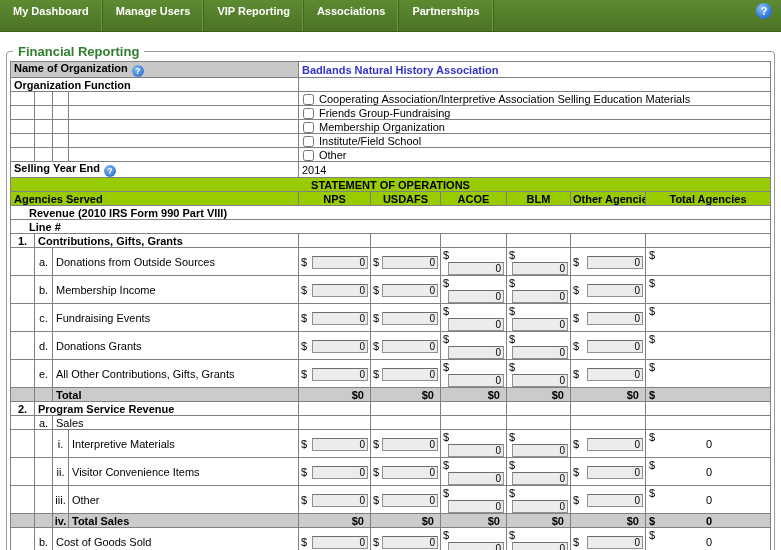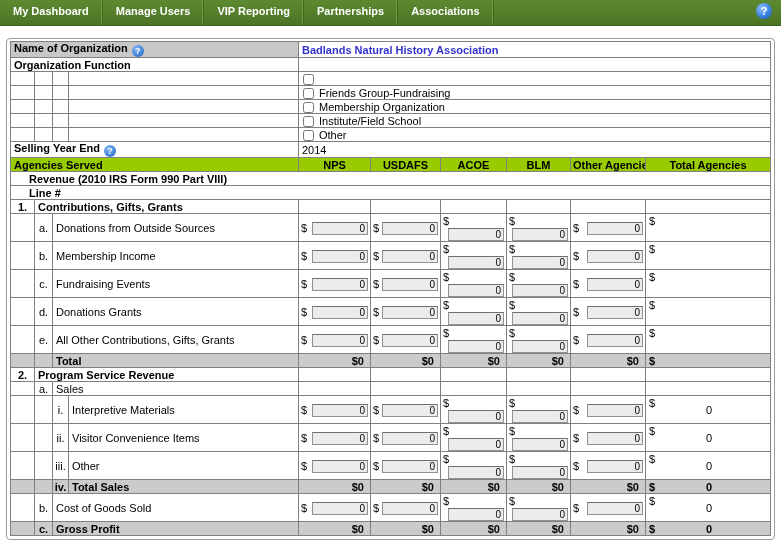--- a/index.html
+++ b/index.html
@@ -1,20 +1,20 @@
 <!DOCTYPE html>
 <html><head>
 <meta charset="utf-8">
 <style>
   *{box-sizing:border-box;margin:0;padding:0}
   html,body{width:781px;height:550px;overflow:hidden}
   body{font-family:"Liberation Sans","DejaVu Sans",sans-serif;background:#fff;color:#000}
 
   
-  .nav{height:26px;background:linear-gradient(#5d8a31,#4c7325);display:flex;position:relative;border-bottom:1px solid #3e611c}
+  .nav{height:32px;background:linear-gradient(#5d8a31,#4c7325);display:flex;position:relative;border-bottom:1px solid #3e611c}
   .nav-items{display:flex}
   .nav-item{color:#fff;font-weight:bold;font-size:11px;line-height:22px;padding:0 13px;border-right:1px solid #43661f;box-shadow:inset -1px 0 0 #6f9a42;cursor:pointer;white-space:nowrap}
   .help-ball{position:absolute;right:9px;top:3px;width:16px;height:16px;border-radius:50%;
     background:radial-gradient(circle at 35% 30%,#8fc0f7 0%,#3b82dd 55%,#1c5cb8 100%);
     color:#fff;font-size:11px;font-weight:bold;text-align:center;line-height:16px;cursor:pointer}
 
   
   fieldset{margin:12px 6px 0;border:1px solid #9b9b9b;border-radius:4px;padding:2px 3px 3px}
   legend{color:#2f7d2f;font-weight:bold;font-size:13px;padding:0 5px;margin-left:3px}
 
@@ -50,27 +50,28 @@
   .fn-cell input{width:11px;height:11px;vertical-align:-2px;margin-right:5px;cursor:pointer}
 </style>
 </head>
 <body>
 
 <div class="nav">
   <div class="nav-items">
       <div class="nav-item">My Dashboard</div>
       <div class="nav-item">Manage Users</div>
       <div class="nav-item">VIP Reporting</div>
+      <div class="nav-item">Associations</div>
       <div class="nav-item">Partnerships</div>
-      <div class="nav-item">Associations</div>
     </div>
   <div class="help-ball">?</div>
 </div>
 
 <fieldset>
+  <legend>Financial Reporting</legend>
 
   <table>
     <colgroup>
       <col style="width:24px">
         <col style="width:18px">
         <col style="width:16px">
         <col style="width:230px">
       <col style="width:72px">
         <col style="width:70px">
         <col style="width:66px">
@@ -91,21 +92,21 @@
         <td colspan="6"></td>
       </tr>
     </tbody>
 
     <tbody>
         <tr>
           <td class="num"></td>
           <td class="num"></td>
           <td class="num"></td>
           <td class="num"></td>
-          <td class="fn-cell" colspan="6"><input type="checkbox" style=""></td>
+          <td class="fn-cell" colspan="6"><input type="checkbox" style=""><span>Cooperating Association/Interpretive Association Selling Education Materials</span></td>
         </tr>
         <tr>
           <td class="num"></td>
           <td class="num"></td>
           <td class="num"></td>
           <td class="num"></td>
           <td class="fn-cell" colspan="6"><input type="checkbox" style=""><span>Friends Group-Fundraising</span></td>
         </tr>
         <tr>
           <td class="num"></td>
@@ -129,20 +130,23 @@
           <td class="fn-cell" colspan="6"><input type="checkbox" style=""><span>Other</span></td>
         </tr>
       </tbody>
 
     <tbody>
       <tr>
         <td class="bold lbl" colspan="4">
           <span>Selling Year End</span><span class="qicon">?</span>
         </td>
         <td class="lbl" colspan="6">2014</td>
+      </tr>
+      <tr>
+        <td class="ghead center" colspan="10">STATEMENT OF OPERATIONS</td>
       </tr>
       <tr>
           <td class="ghead lbl" colspan="4">Agencies Served</td>
           <td class="ghead center">NPS</td>
           <td class="ghead center">USDAFS</td>
           <td class="ghead center">ACOE</td>
           <td class="ghead center">BLM</td>
           <td class="ghead center">Other Agencies</td>
           <td class="ghead center">Total Agencies</td>
         </tr>

